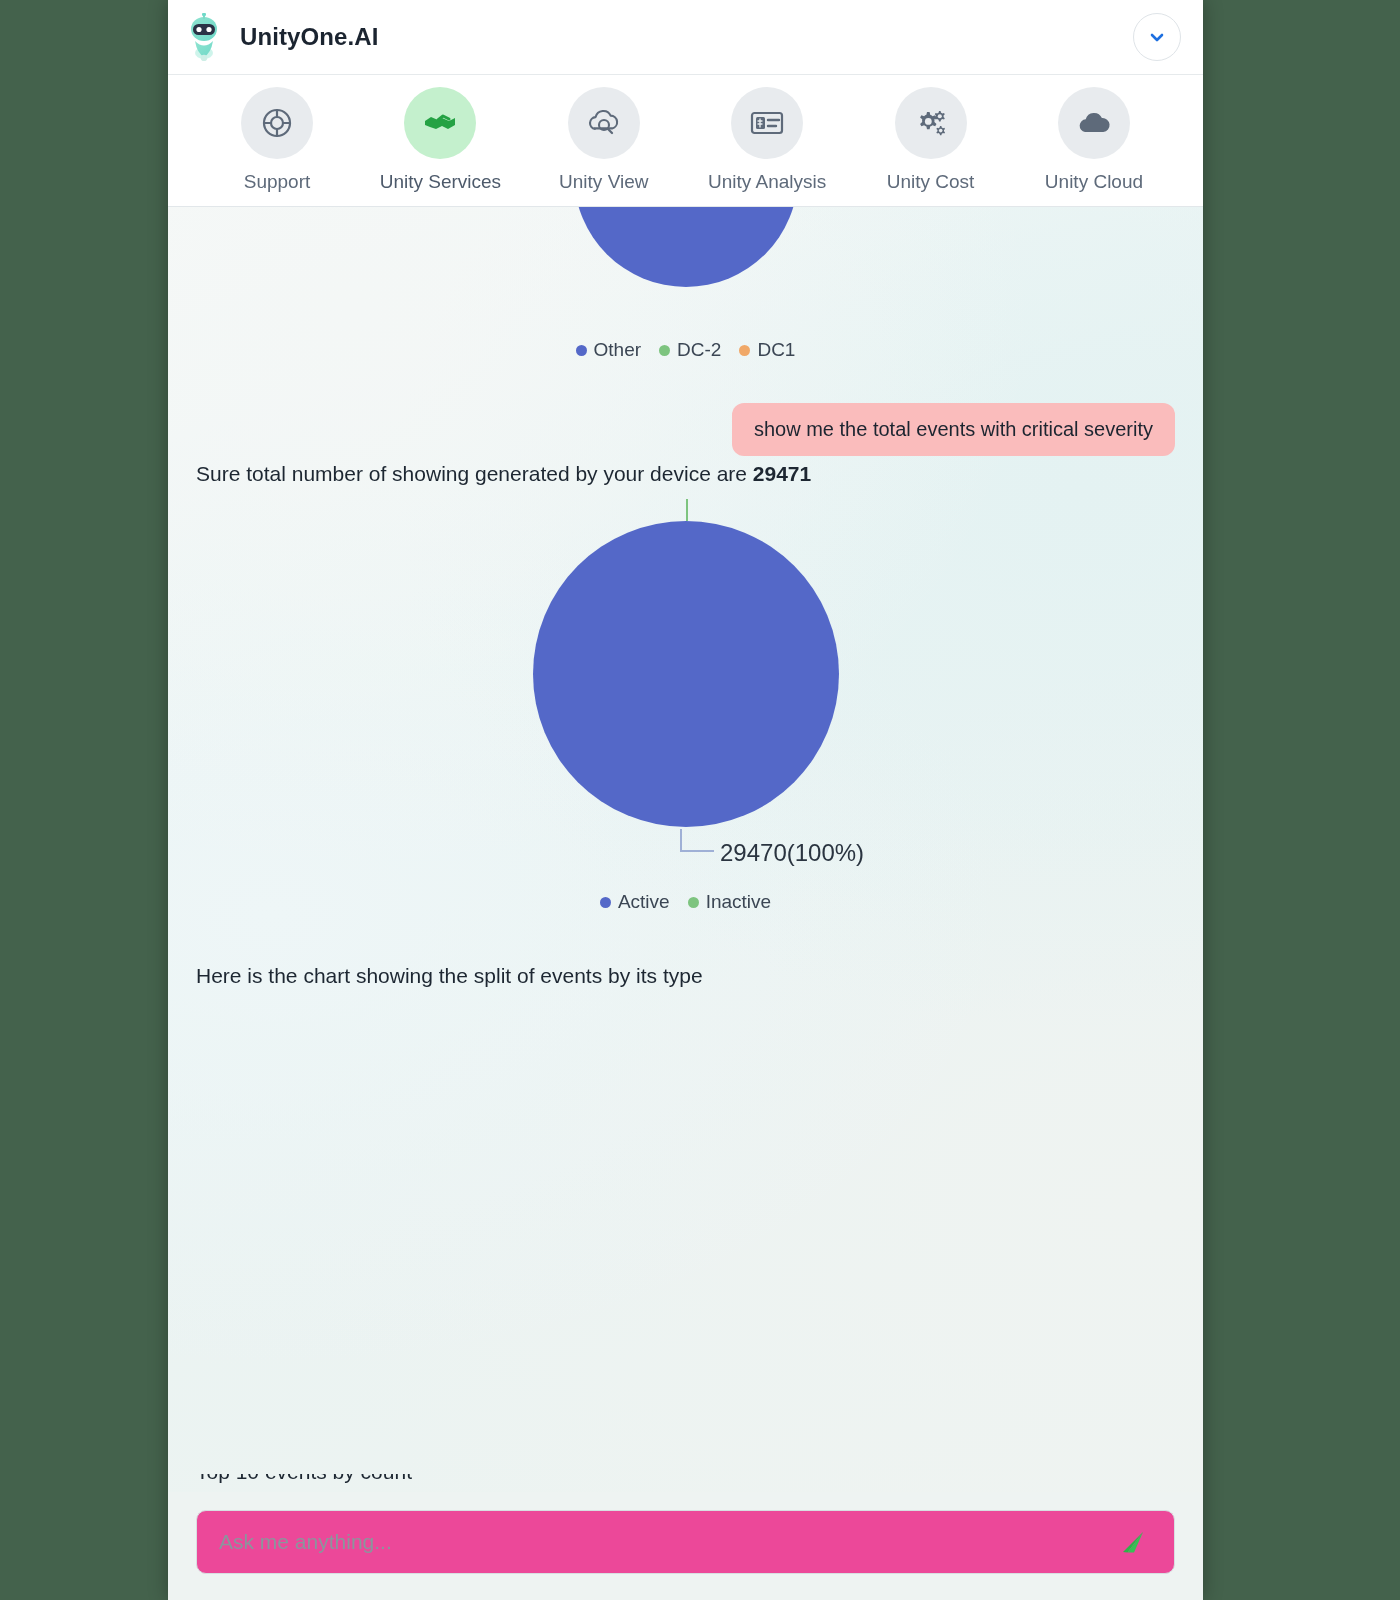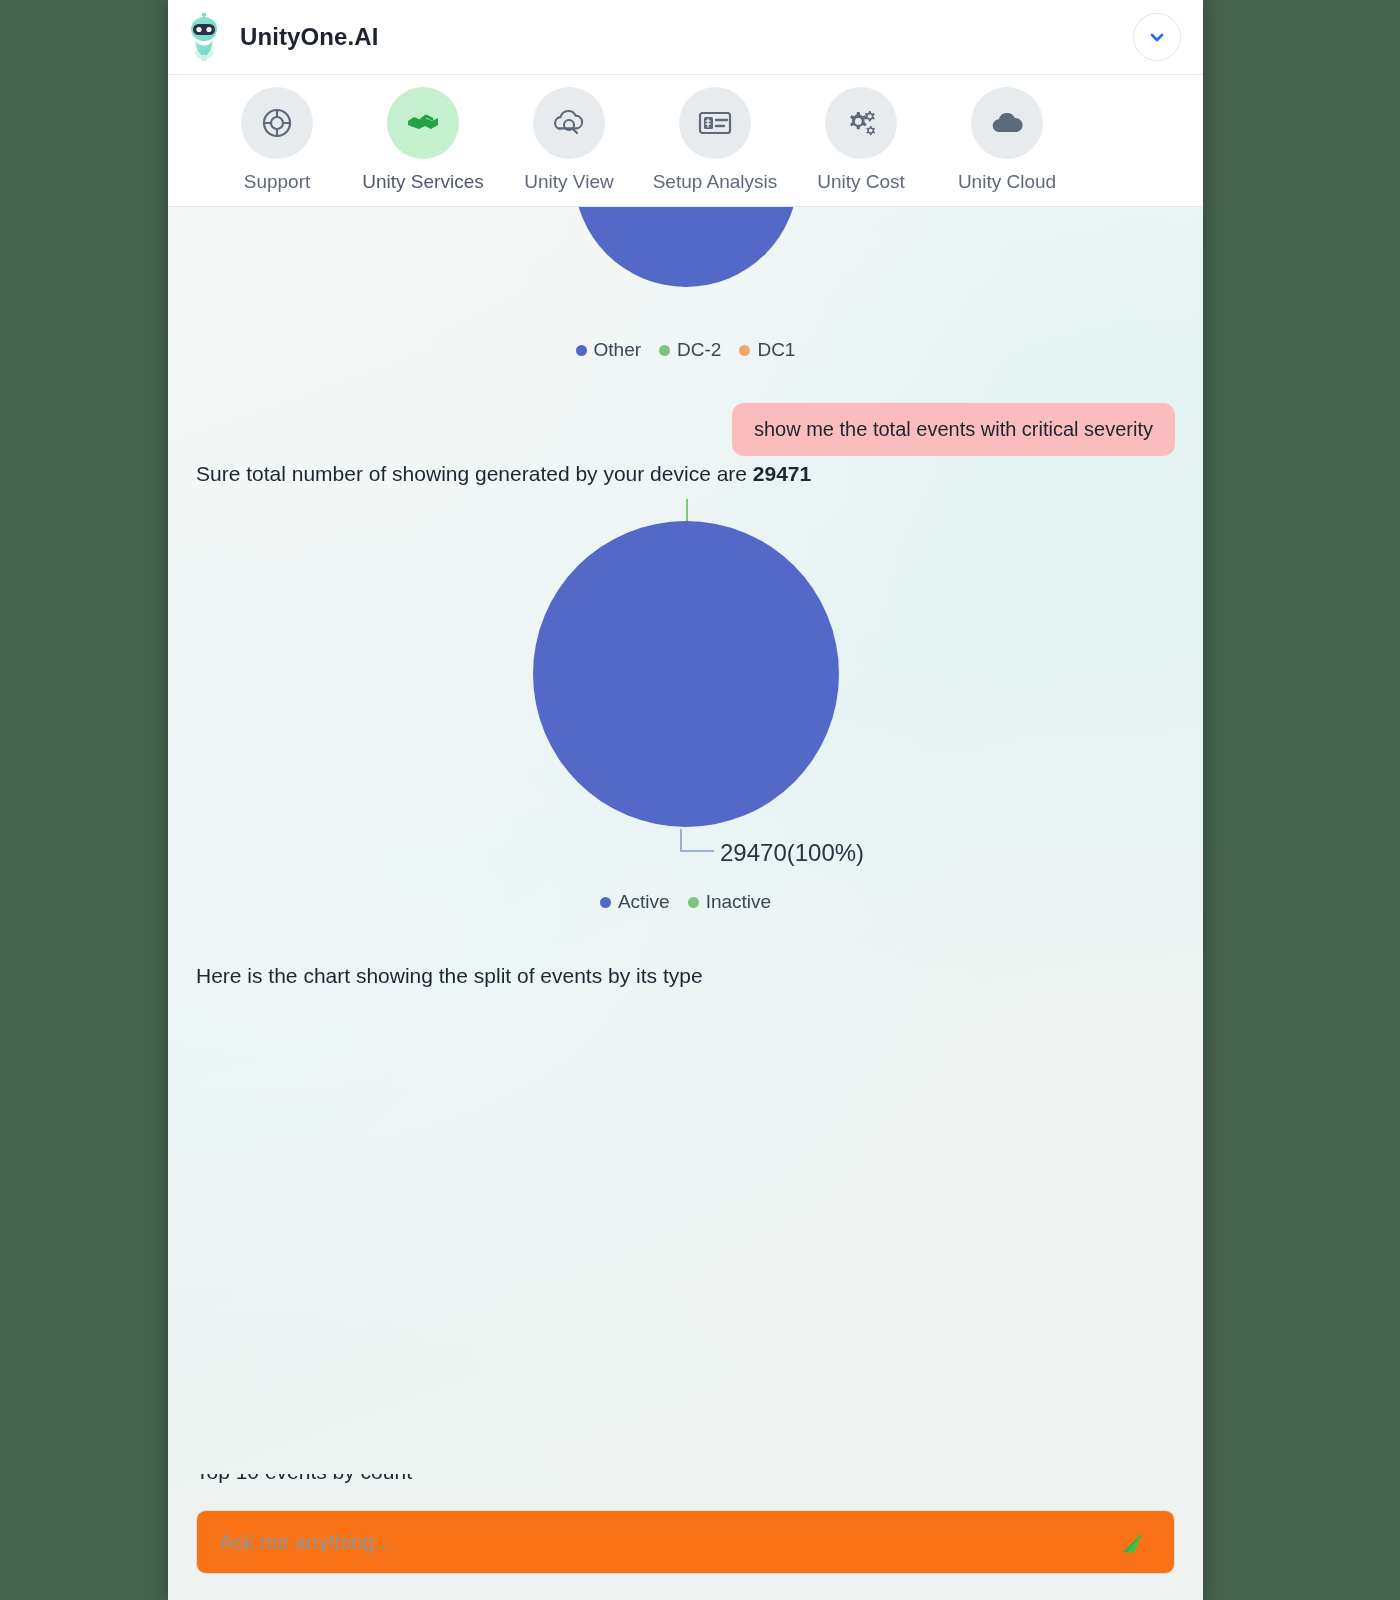--- a/index.html
+++ b/index.html
@@ -71,21 +71,21 @@
   }
 
   
   .navbar {
     height: 132px;
     min-height: 132px;
     background: #ffffff;
     border-bottom: 1px solid #e2e7ea;
     display: flex;
     align-items: flex-start;
-    justify-content: flex-start;
+    justify-content: space-between;
     padding: 12px 36px 12px 36px;
     position: relative;
     z-index: 4;
   }
   .nav-item {
     width: 146px;
     display: flex;
     flex-direction: column;
     align-items: center;
     gap: 12px;
@@ -286,21 +286,21 @@
   .composer {
     min-height: 104px;
     background: #eef3f2;
     padding: 18px 28px 26px 28px;
     display: flex;
     align-items: center;
   }
   .input-wrap {
     flex: 1 1 auto;
     height: 64px;
-    background: #f97316;
+    background: #ec4899;
     border: 1.4px solid #d7dee1;
     border-radius: 10px;
     display: flex;
     align-items: center;
     padding: 0 22px;
     gap: 12px;
   }
   .ask-input {
     flex: 1 1 auto;
     border: none;
@@ -390,21 +390,21 @@
     <div class="nav-item">
       <div class="nav-icon">
         <svg width="36" height="30" viewBox="0 0 36 30">
           <rect x="3" y="5" width="30" height="20" rx="2.5" fill="none" stroke="#5e6a7a" stroke-width="2.2"></rect>
           <rect x="7" y="9" width="9" height="12" rx="1.5" fill="#5e6a7a"></rect>
           <path d="M11 10.5 L11 19.5" stroke="#e8ebee" stroke-width="1.4"></path>
           <path d="M9 13 h4 M9 16 h4" stroke="#e8ebee" stroke-width="1.3" stroke-linecap="round"></path>
           <path d="M19 12 h11 M19 18 h8" stroke="#5e6a7a" stroke-width="2.4" stroke-linecap="round"></path>
         </svg>
       </div>
-      <div class="nav-label">Setup Analysis</div>
+      <div class="nav-label">Unity Analysis</div>
     </div>
 
     <div class="nav-item">
       <div class="nav-icon">
         <svg width="36" height="34" viewBox="0 0 36 34">
           <g fill="#5e6a7a">
             <path d="M14 6 l2.6 0 l.6 2.8 a7.6 7.6 0 0 1 2.3 1.35 l2.7-1 l1.3 2.25 l-2.1 1.9 a7.6 7.6 0 0 1 0 2.7 l2.1 1.9 l-1.3 2.25 l-2.7-1 a7.6 7.6 0 0 1-2.3 1.35 l-.6 2.8 l-2.6 0 l-.6-2.8 a7.6 7.6 0 0 1-2.3-1.35 l-2.7 1 l-1.3-2.25 l2.1-1.9 a7.6 7.6 0 0 1 0-2.7 l-2.1-1.9 l1.3-2.25 l2.7 1 a7.6 7.6 0 0 1 2.3-1.35 z"></path>
             <circle cx="15.3" cy="15.4" r="3.4" fill="#e8ebee"></circle>
             <path d="M26 5 l1.6 0 l.4 1.7 a4.6 4.6 0 0 1 1.4 .8 l1.6-.6 l.8 1.4 l-1.25 1.15 a4.6 4.6 0 0 1 0 1.6 l1.25 1.15 l-.8 1.4 l-1.6-.6 a4.6 4.6 0 0 1-1.4 .8 l-.4 1.7 l-1.6 0 l-.4-1.7 a4.6 4.6 0 0 1-1.4-.8 l-1.6 .6 l-.8-1.4 l1.25-1.15 a4.6 4.6 0 0 1 0-1.6 l-1.25-1.15 l.8-1.4 l1.6 .6 a4.6 4.6 0 0 1 1.4-.8 z"></path>
             <circle cx="26.8" cy="10.3" r="2.05" fill="#e8ebee"></circle>

